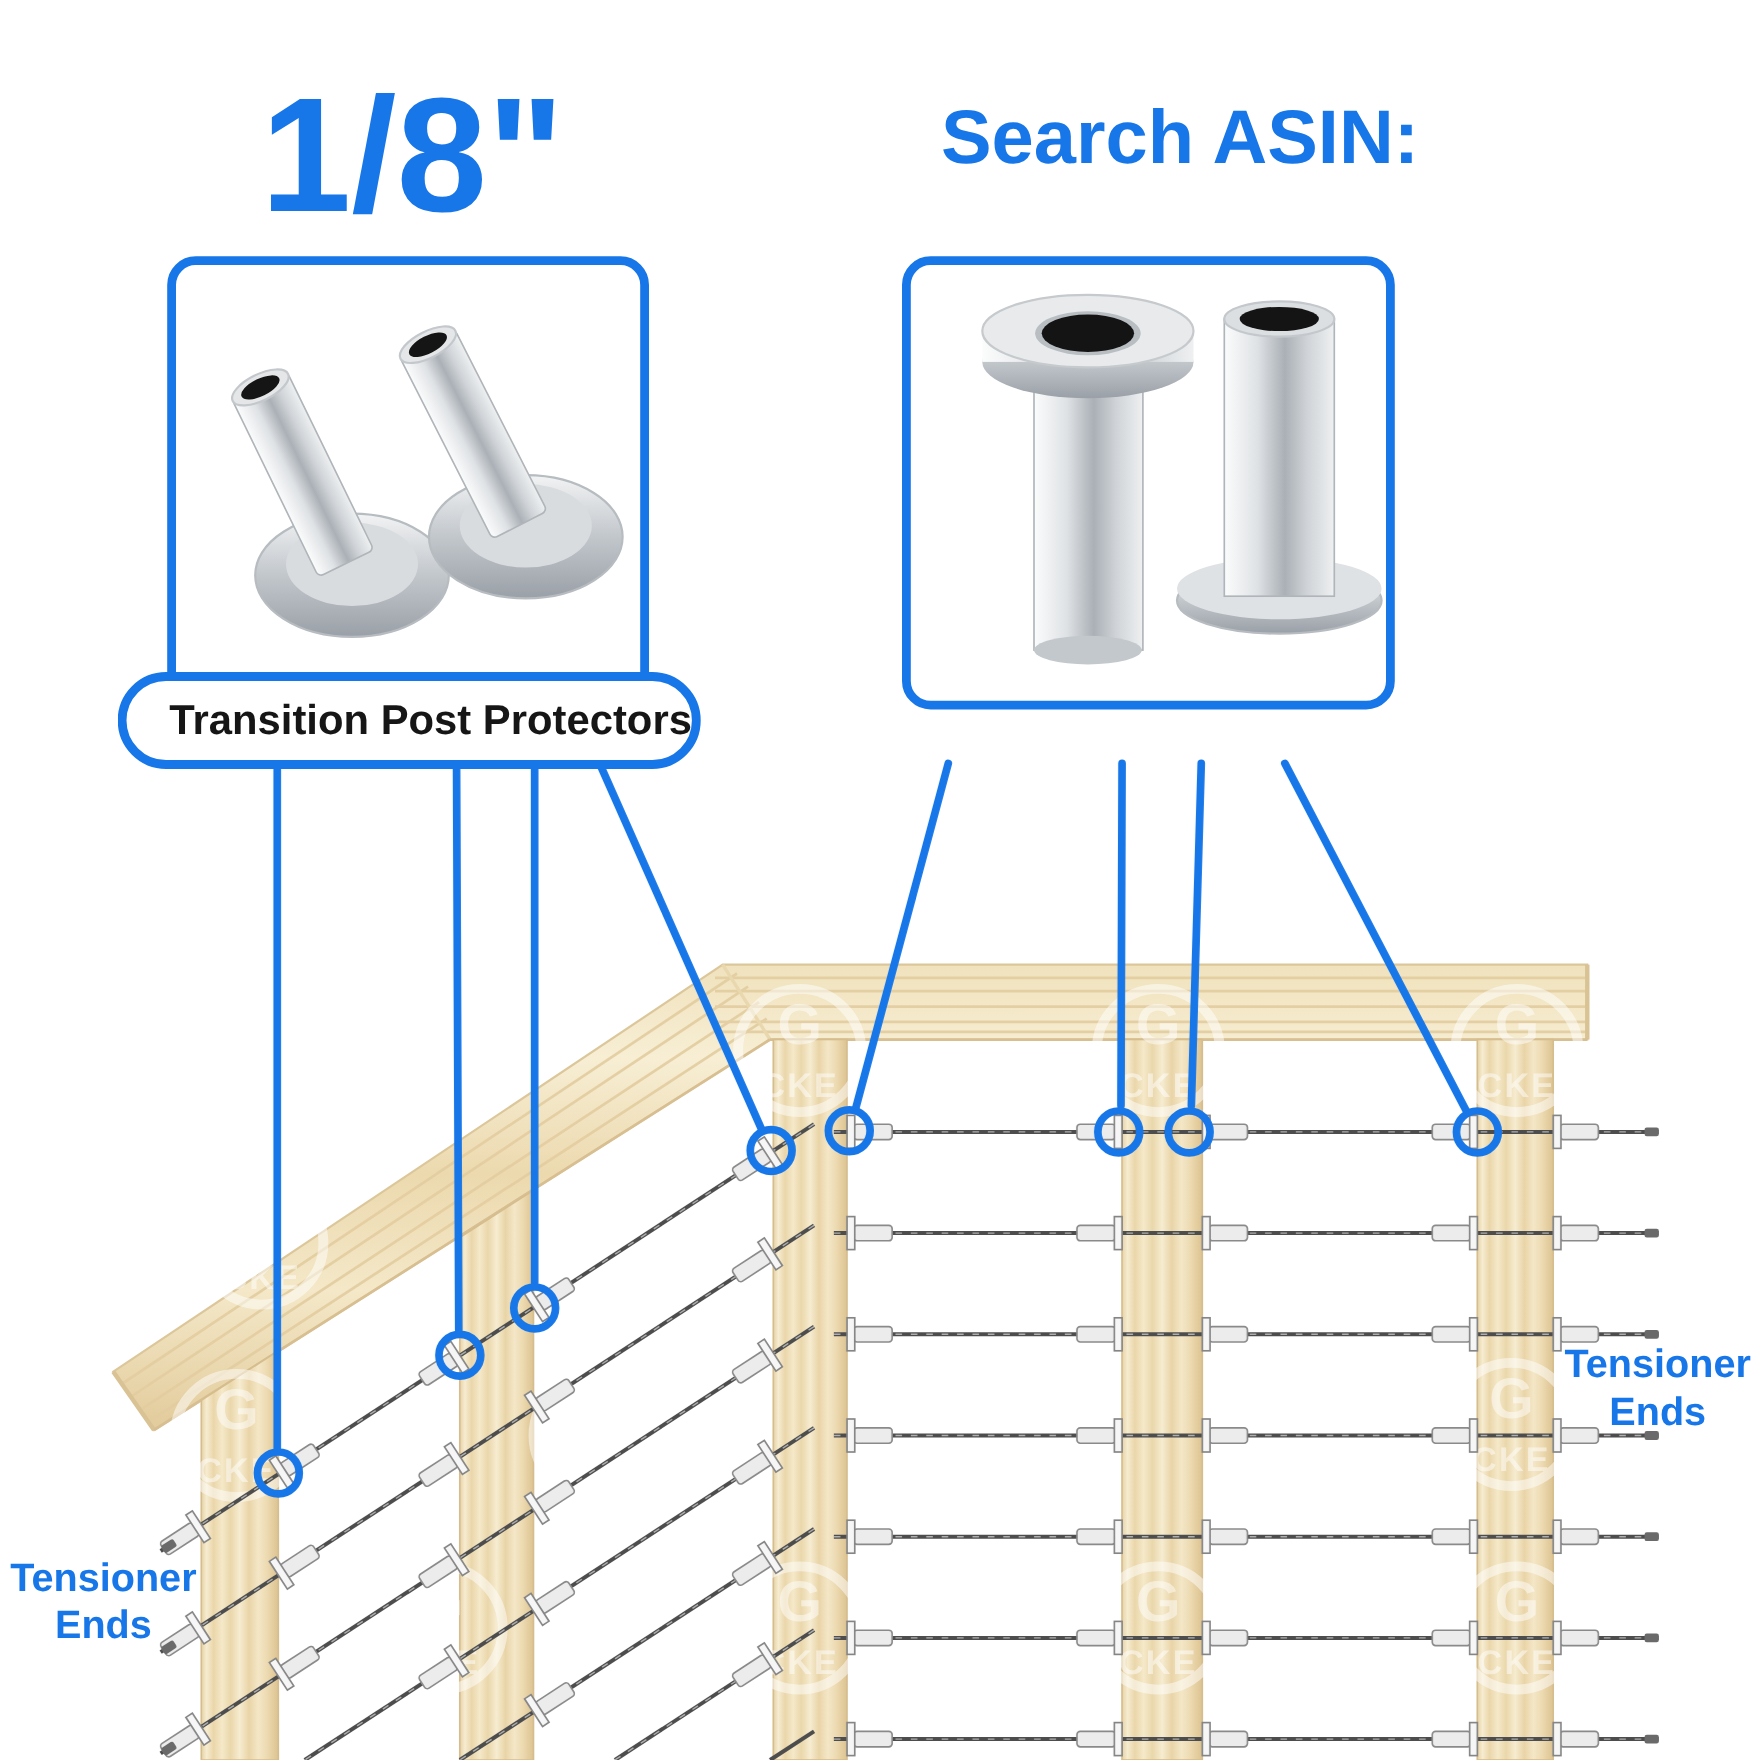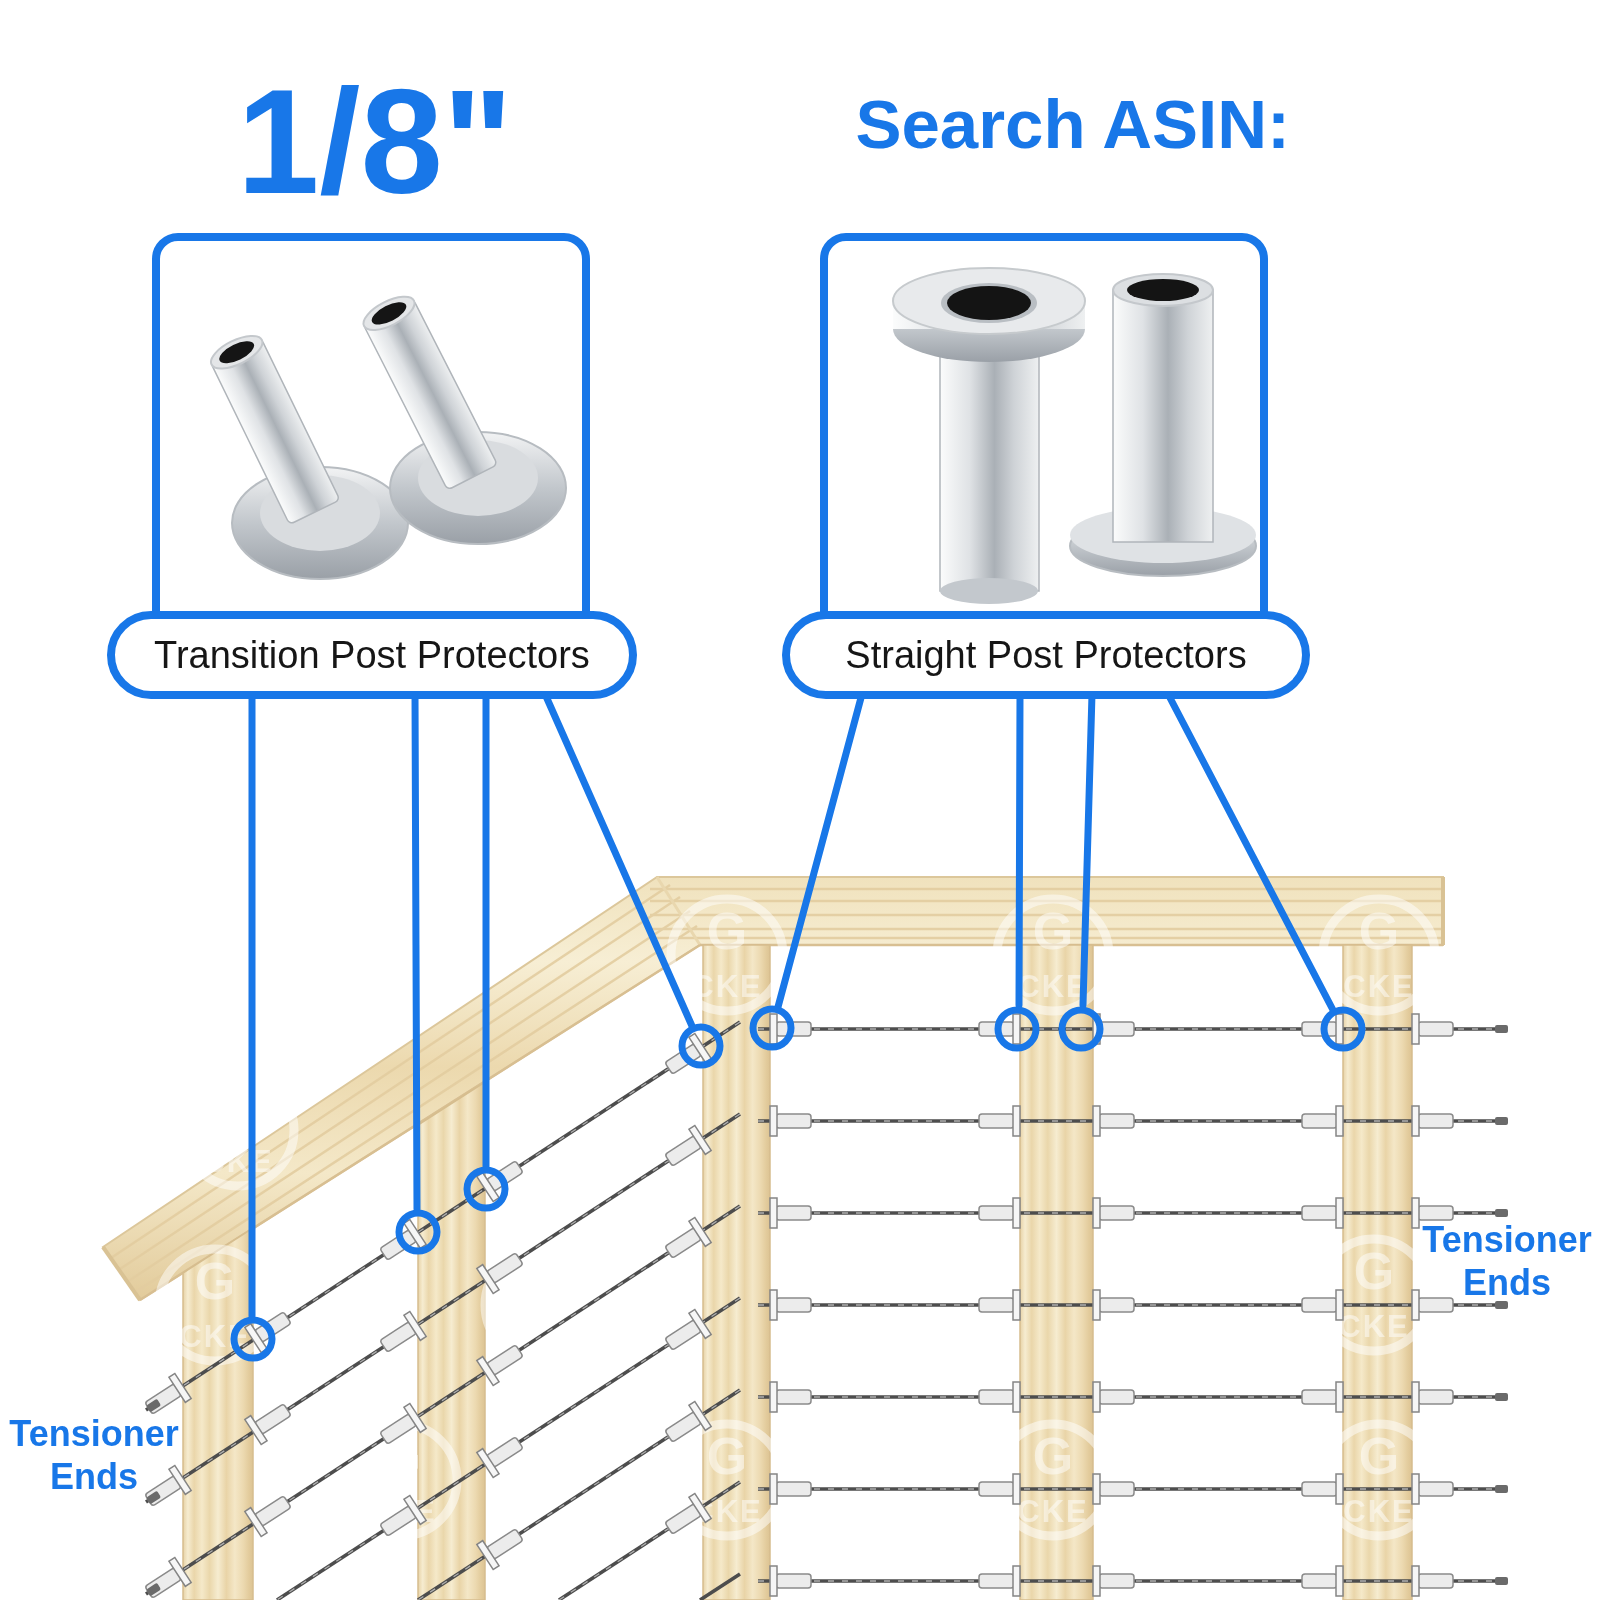--- a/index.html
+++ b/index.html
@@ -9,21 +9,21 @@
   #scene{position:absolute;left:0;top:0;}
   .title{left:150px;top:62px;width:450px;text-align:center;font-size:148px;font-weight:bold;
          color:#1877e8;line-height:160px;}
   .asin{left:790px;top:64px;width:500px;text-align:right;font-size:69px;font-weight:bold;
         color:#1877e8;line-height:73px;margin-top:24px;}
   .pbox{border:8px solid #1877e8;border-radius:26px;background:#fff;}
   .pbox svg{position:absolute;left:0;top:0;}
   #box-transition{left:152px;top:233px;width:422px;height:396px;}
   #box-straight{left:820px;top:233px;width:432px;height:396px;}
   .pill{border:8px solid #1877e8;border-radius:44px;background:#fff;height:72px;
-        display:flex;align-items:center;justify-content:center;font-size:38px;font-weight:normal;
+        display:flex;align-items:center;justify-content:flex-end;font-size:38px;font-weight:bold;
         color:#161616;white-space:nowrap;}
   #pill-transition{left:107px;top:611px;width:514px;}
   #pill-straight{left:782px;top:611px;width:512px;}
   .tens{font-size:36px;font-weight:bold;color:#1877e8;text-align:center;line-height:43px;}
   #tens-left{left:0px;top:1412px;width:188px;}
   #tens-right{left:1411px;top:1218px;width:192px;}
 </style>
 </head>
 <body>
 
@@ -394,23 +394,20 @@
         <rect x="285" y="49" width="100" height="252" fill="url(#mSide)" stroke="#b0b5ba" stroke-width="1.5"></rect>
         <ellipse cx="335" cy="49" rx="50" ry="16" fill="#dcdfe2" stroke="#c4c8cc" stroke-width="2"></ellipse>
         <ellipse cx="335" cy="49" rx="36" ry="11" fill="#141414"></ellipse>
       </g>
     </svg>
   </div>
 
   <div class="abs pill" id="pill-transition">
     <span>Transition Post Protectors</span>
   </div>
-  <div class="abs pill" id="pill-straight">
-    <span>Straight Post Protectors</span>
-  </div>
 
   <div class="abs tens" id="tens-left">
     <div>Tensioner</div>
     <div>Ends</div>
   </div>
   <div class="abs tens" id="tens-right">
     <div>Tensioner</div>
     <div>Ends</div>
   </div>
 

